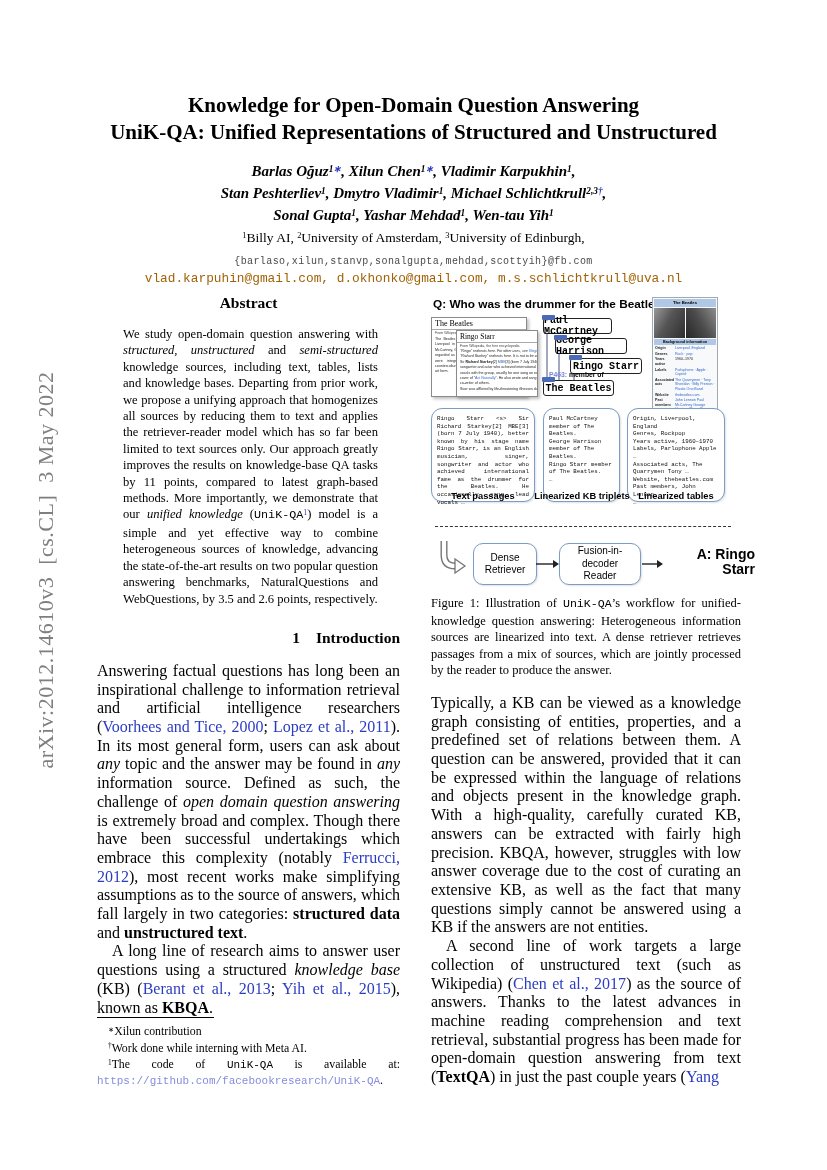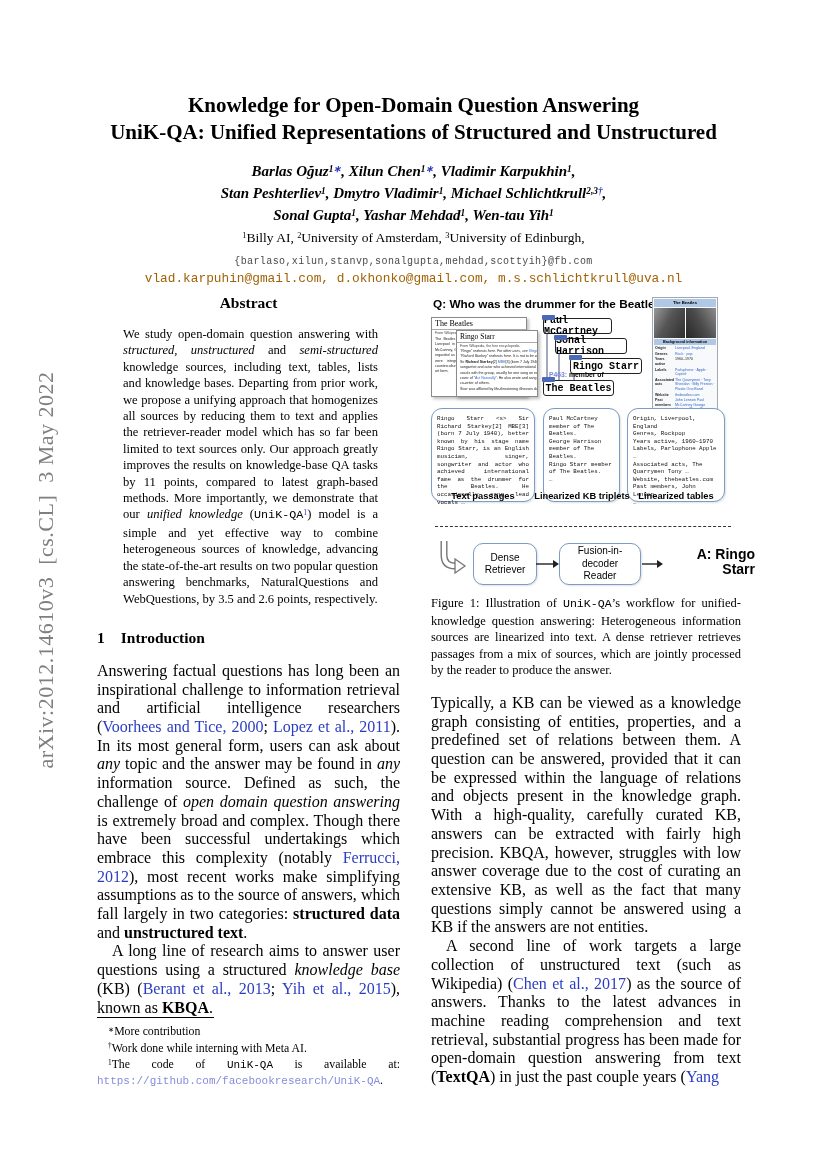--- a/index.html
+++ b/index.html
@@ -25,21 +25,21 @@
   .url{color:#858ddb}
   .m{font-family:"Liberation Mono",monospace;font-size:93%;}
   .sup{font-size:62%;position:relative;top:-0.45em;}
   .plabel{color:#7a86d8}
   .wlink{color:#3366cc}
 
   
   .col-left{position:absolute;left:97px;top:290px;width:303px;height:796px;display:flex;flex-direction:column;}
   .abs-heading{text-align:center;font-weight:bold;font-size:15.5px;margin:4px 0 14px;}
   .abs-body{margin:0 22px 0 26px;font-size:12.6px;line-height:16.4px;text-align:justify;}
-  .sec-heading{margin-top:22px;font-size:15.5px;font-weight:bold;}
+  .sec-heading{margin-top:22px;font-size:15.5px;font-weight:bold;text-align:right;}
   .sec-heading .num{margin-right:16px;}
   .body-p{font-size:16px;line-height:18.7px;text-align:justify;}
   .p-first{margin-top:15px;}
   .p-indent{text-indent:15px;}
   .footnotes{margin-top:auto;font-size:11.8px;line-height:14.4px;}
   .fn-rule{width:117px;border-top:1px solid #000;margin-bottom:6px;}
   .fn{text-indent:11px;text-align:justify;}
 
   .col-right{position:absolute;left:431px;top:293px;width:310px;}
   .caption{font-size:12.5px;line-height:16.6px;text-align:justify;}
@@ -125,21 +125,21 @@
   <div class="col-left">
     <div class="abs-heading">Abstract</div>
     <div class="abs-body"><span>We study open-domain question answering with </span><span class="i">structured, unstructured</span><span> and </span><span class="i">semi-structured</span><span> knowledge sources, including text, tables, lists and knowledge bases. Departing from prior work, we propose a unifying approach that homogenizes all sources by reducing them to text and applies the retriever-reader model which has so far been limited to text sources only. Our approach greatly improves the results on knowledge-base QA tasks by 11 points, compared to latest graph-based methods. More importantly, we demonstrate that our </span><span class="i">unified knowledge</span><span> (</span><span class="m">UniK-QA</span><span class="sup link">1</span><span>) model is a simple and yet effective way to combine heterogeneous sources of knowledge, advancing the state-of-the-art results on two popular question answering benchmarks, NaturalQuestions and WebQuestions, by 3.5 and 2.6 points, respectively.</span></div>
     <div class="sec-heading">
       <span class="num">1</span><span>Introduction</span>
     </div>
     <div class="body-p p-first"><span>Answering factual questions has long been an inspirational challenge to information retrieval and artificial intelligence researchers (</span><span class="link">Voorhees and Tice, 2000</span><span>; </span><span class="link">Lopez et al., 2011</span><span>). In its most general form, users can ask about </span><span class="i">any</span><span> topic and the answer may be found in </span><span class="i">any</span><span> information source. Defined as such, the challenge of </span><span class="i">open domain question answering</span><span> is extremely broad and complex. Though there have been successful undertakings which embrace this complexity (notably </span><span class="link">Ferrucci, 2012</span><span>), most recent works make simplifying assumptions as to the source of answers, which fall largely in two categories: </span><span class="b">structured data</span><span> and </span><span class="b">unstructured text</span><span>.</span></div>
     <div class="body-p p-indent"><span>A long line of research aims to answer user questions using a structured </span><span class="i">knowledge base</span><span> (KB) (</span><span class="link">Berant et al., 2013</span><span>; </span><span class="link">Yih et al., 2015</span><span>), known as </span><span class="b">KBQA</span><span>.</span></div>
     <div class="footnotes">
       <div class="fn-rule"></div>
-      <div class="fn"><span class="sup">∗</span><span>More contribution</span></div>
+      <div class="fn"><span class="sup">∗</span><span>Xilun contribution</span></div>
       <div class="fn"><span class="sup">†</span><span>Work done while interning with Meta AI.</span></div>
       <div class="fn"><span class="sup">1</span><span>The code of </span><span class="m">UniK-QA</span><span> is available at: </span><span class="m url">https://github.com/facebookresearch/UniK-QA</span><span>.</span></div>
     </div>
   </div>
 
   <div class="col-right">
 
     <div class="figure">
       <div class="q-header">Q: Who was the drummer for the Beatles?</div>
 
@@ -166,21 +166,21 @@
         <line x1="20" y1="35" x2="20" y2="63" stroke="#44507a" stroke-width="1"></line>
         <line x1="35" y1="55" x2="35" y2="63" stroke="#44507a" stroke-width="1"></line>
       </svg>
 
       <div class="kb-node" style="left:112px;top:25px;width:67px;height:14px;">
         <span class="q-tag"></span>
         <span>Paul McCartney</span>
       </div>
       <div class="kb-node" style="left:124px;top:45px;width:70px;height:14px;">
         <span class="q-tag"></span>
-        <span>Sonal Harrison</span>
+        <span>George Harrison</span>
       </div>
       <div class="kb-node" style="left:139px;top:65px;width:70px;height:14px;">
         <span class="q-tag"></span>
         <span>Ringo Starr</span>
       </div>
       <div class="kb-node" style="left:112px;top:87px;width:69px;height:14px;">
         <span class="q-tag"></span>
         <span>The Beatles</span>
       </div>
       <div class="edge-label"><span class="plabel">P463:</span><span> member of</span></div>

